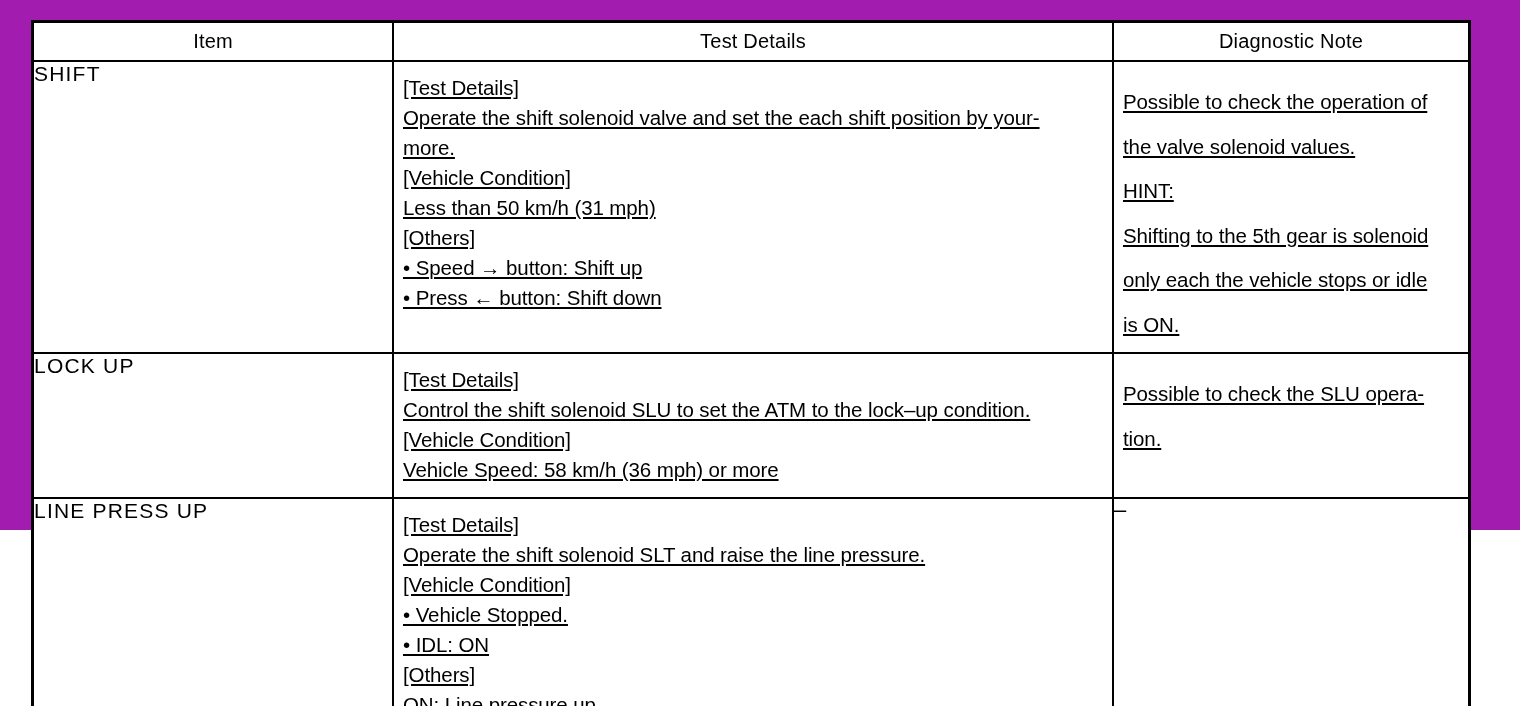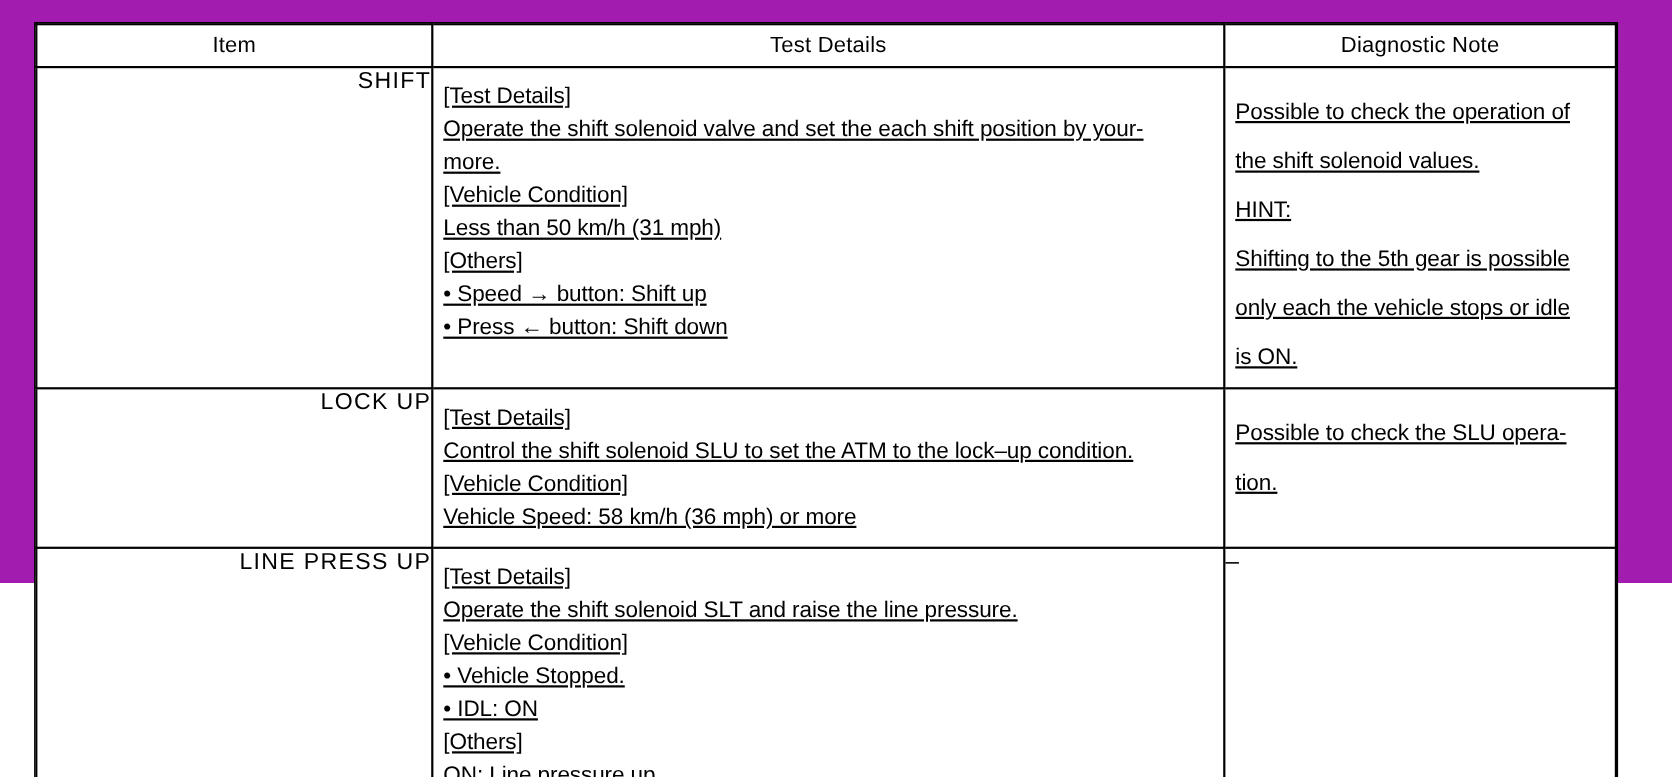--- a/index.html
+++ b/index.html
@@ -57,21 +57,21 @@
     text-align: center;
     vertical-align: middle;
     font-size: 20px;
     font-weight: 400;
     letter-spacing: 0.2px;
     line-height: 37px;
     white-space: nowrap;
   }
 
   .item-cell {
-    text-align: right;
+    text-align: left;
     vertical-align: middle;
     font-size: 21px;
     letter-spacing: 1.2px;
     white-space: nowrap;
   }
 
   .cellpad {
     padding: 11px 10px 12px 9px;
   }
 
@@ -134,23 +134,23 @@
             <div class="line">Less than 50 km/h (31 mph)</div>
             <div class="line">[Others]</div>
             <div class="line">• Speed → button: Shift up</div>
             <div class="line">• Press ← button: Shift down</div>
           </div>
         </td>
 
         <td class="note">
           <div class="cellpad">
             <div class="line">Possible to check the operation of</div>
-            <div class="line">the shift solenoid values.</div>
+            <div class="line">the valve solenoid values.</div>
             <div class="line">HINT:</div>
-            <div class="line">Shifting to the 5th gear is possible</div>
+            <div class="line">Shifting to the 5th gear is solenoid</div>
             <div class="line">only each the vehicle stops or idle</div>
             <div class="line">is ON.</div>
           </div>
         </td>
       </tr>
 
       <tr class="r-lock">
         <td class="item-cell">LOCK UP</td>
 
         <td class="test">

